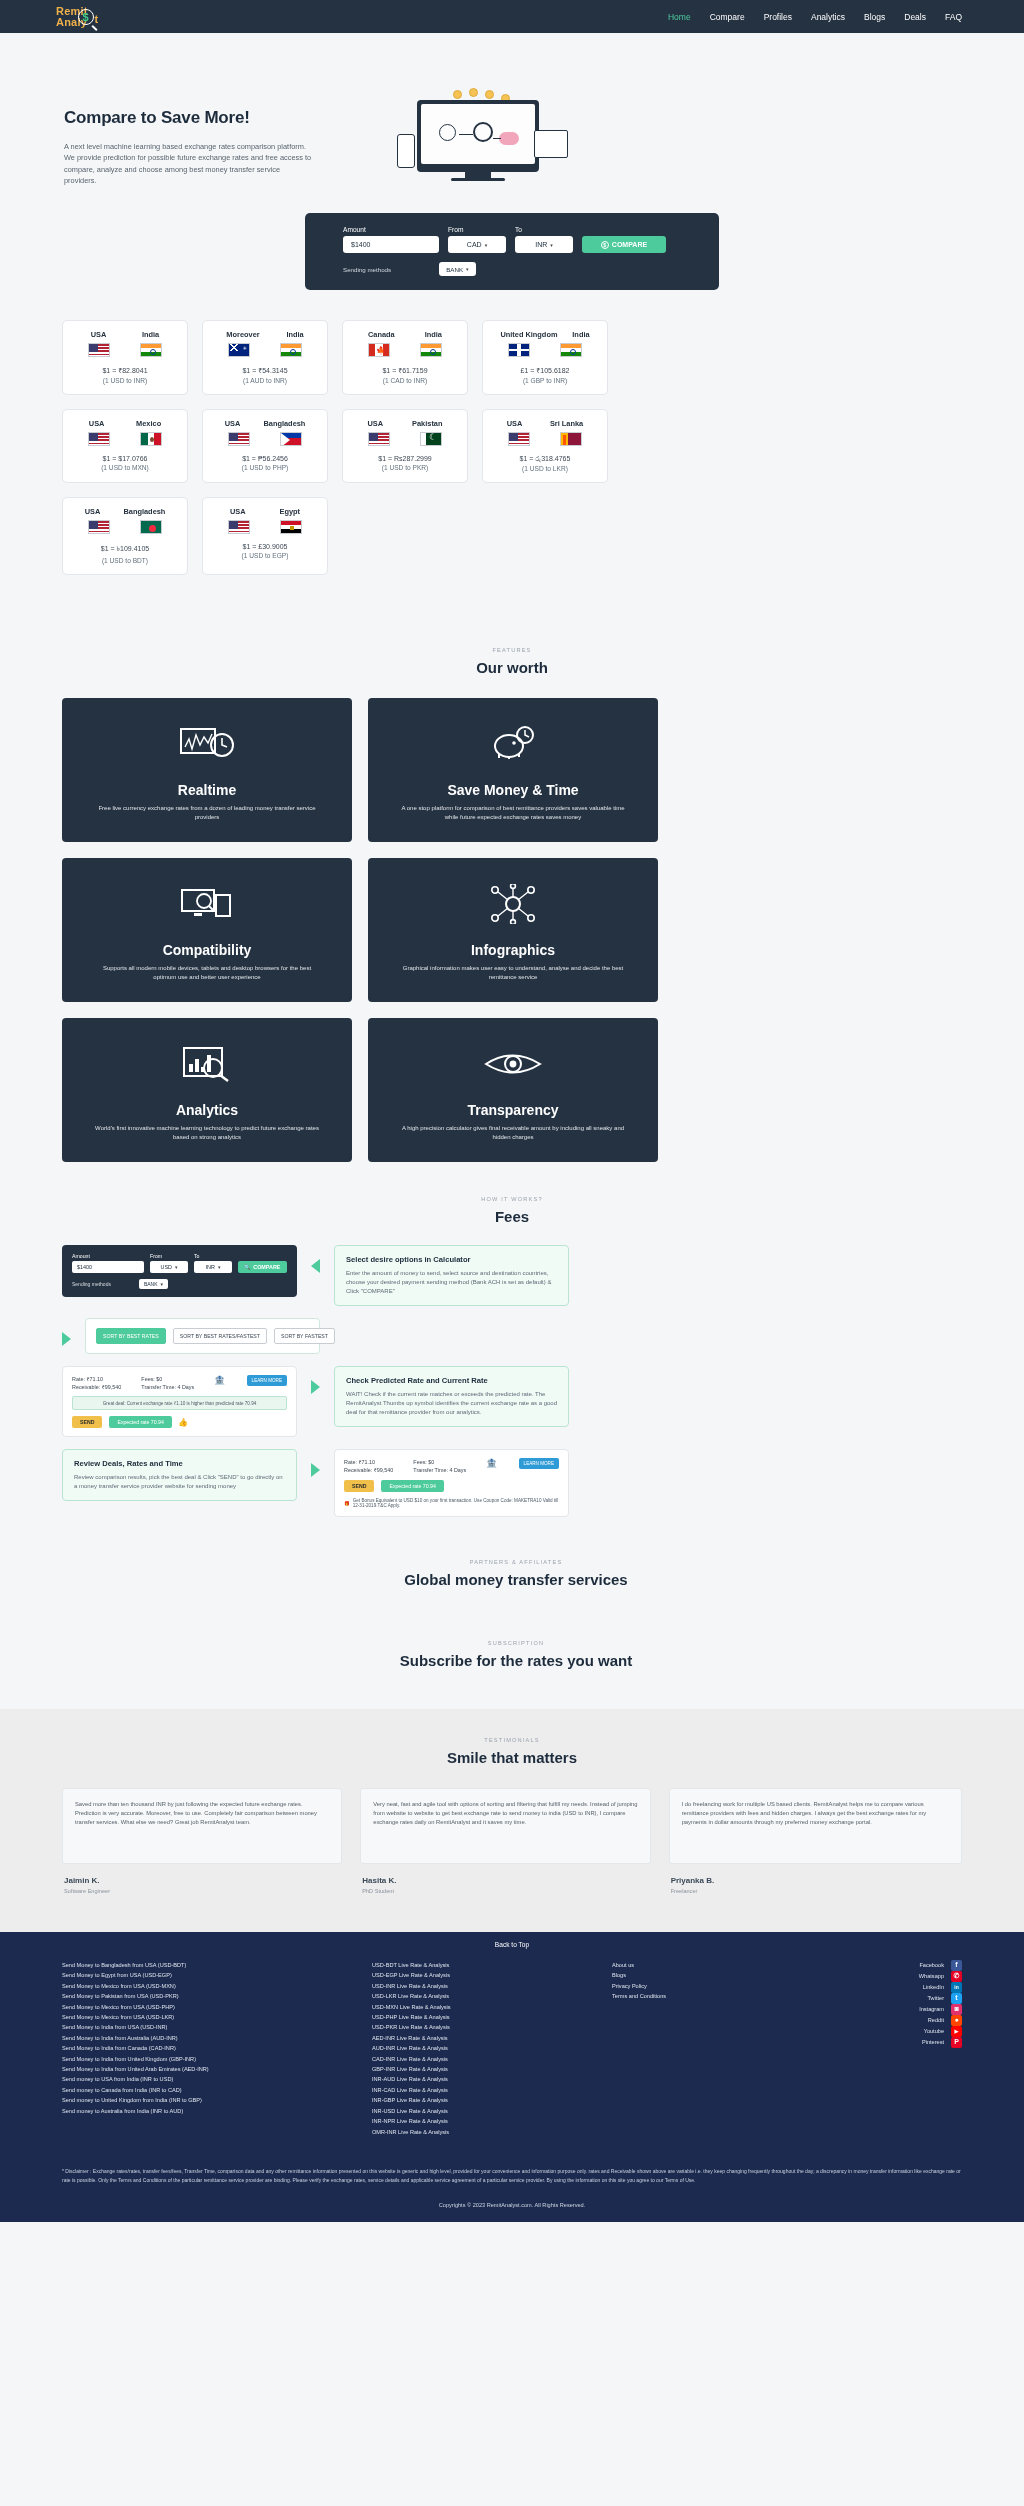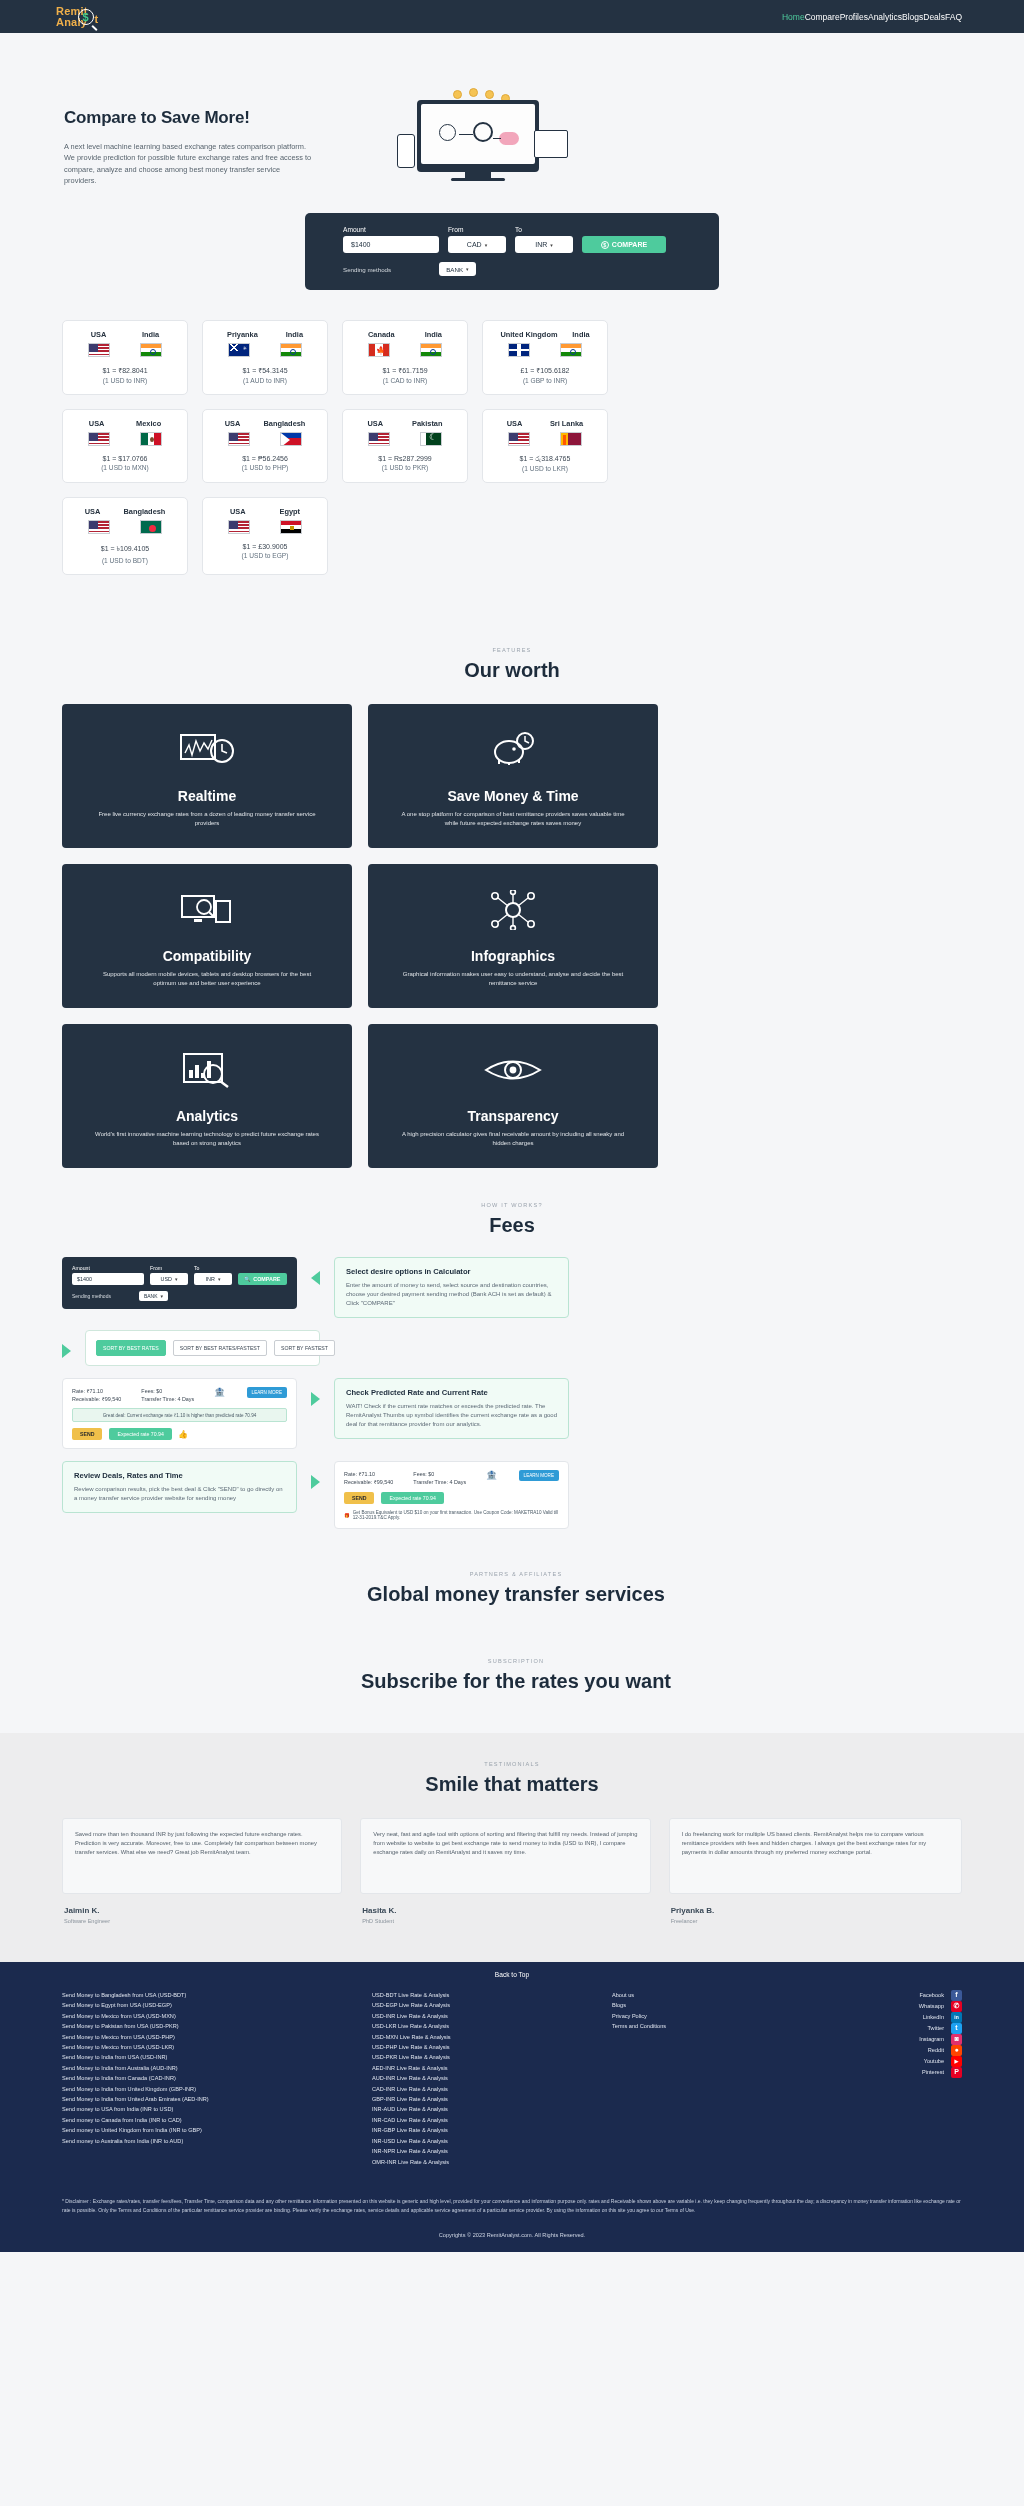--- a/index.html
+++ b/index.html
@@ -31,21 +31,21 @@
   }
   .logo-glass .ring {
     width: 16px; height: 16px; border-radius: 50%;
     border: 1.6px solid #ffffff; display: flex; align-items: center; justify-content: center;
     color: #3ec98a; font-size: 11px; font-weight: bold;
   }
   .logo-glass .handle {
     position: absolute; right: -1px; bottom: -1px;
     width: 7px; height: 2px; background: #fff; transform: rotate(42deg); border-radius: 1px;
   }
-  .nav-links { margin-left: auto; display: flex; padding-right: 40px; }
+  .nav-links { margin-left: auto; display: flex; gap: 19px; padding-right: 40px; }
   .nav-links a { font-size: 8.5px; color: #ffffff; }
   .nav-links a.active { color: #4ecb9d; }
 
   
   .hero {
     background: #f5f6f8;
     padding: 47px 0 0 0;
     display: flex;
     min-height: 130px;
   }
@@ -161,21 +161,21 @@
   .f-lk::after { content:''; position:absolute; right:0; top:0; width:13px; height:100%; background:#8d153a; }
   .f-lk::before { content:''; position:absolute; left:2px; top:2px; width:3px; height:10px; background:#ff5800; }
   .f-bd { background:#006a4e; }
   .f-bd::before { content:''; position:absolute; left:8px; top:3.5px; width:7px; height:7px;
                   background:#f42a41; border-radius:50%; }
   .f-eg { background: linear-gradient(#ce1126 0 33%, #fff 33% 66%, #000 66% 100%); }
   .f-eg::before { content:''; position:absolute; left:9px; top:5px; width:4px; height:4px; background:#c09300; }
 
   
   .sec-kicker { text-align:center; font-size:5.6px; letter-spacing:1.2px; color:#9aa3ad; }
-  .sec-title { text-align:center; font-size:20px; font-weight:bold; color:#1d2c3c; margin-top:6px; }
+  .sec-title { text-align:center; font-size:15px; font-weight:bold; color:#1d2c3c; margin-top:6px; }
   .features { padding: 28px 62px 0 62px; }
   .feat-grid { display:flex; flex-wrap:wrap; gap:16px; margin-top:22px; }
   .feat-card {
     width: 290px; background:#243242; border-radius:4px; color:#fff;
     padding: 22px 20px 20px 20px; text-align:center; min-height: 112px;
     display:flex; flex-direction:column; align-items:center;
   }
   .feat-icon { height: 48px; display:flex; align-items:center; justify-content:center; }
   .feat-name { font-size:14px; font-weight:bold; margin-top:14px; }
   .feat-desc { font-size:6px; line-height:9px; color:#e0e4e8; margin-top:6px; max-width:230px; }
@@ -363,21 +363,21 @@
       </div>
       <div class="rc-flags">
           <div class="flag f-us"></div>
           <div class="flag f-in"></div>
         </div>
       <div class="rc-rate">$1 = ₹82.8041</div>
       <div class="rc-sub">(1 USD to INR)</div>
     </div>
     <div class="rate-card">
       <div class="rc-head">
-        <div class="rc-country">Priyanka</div>
+        <div class="rc-country">Moreover</div>
         <div class="rc-country">India</div>
       </div>
       <div class="rc-flags">
           <div class="flag f-au"></div>
           <div class="flag f-in"></div>
         </div>
       <div class="rc-rate">$1 = ₹54.3145</div>
       <div class="rc-sub">(1 AUD to INR)</div>
     </div>
     <div class="rate-card">

